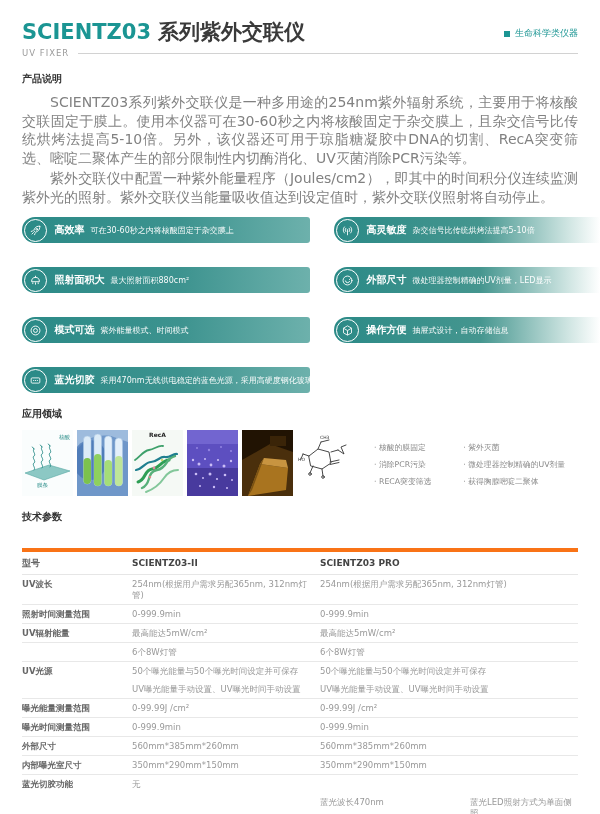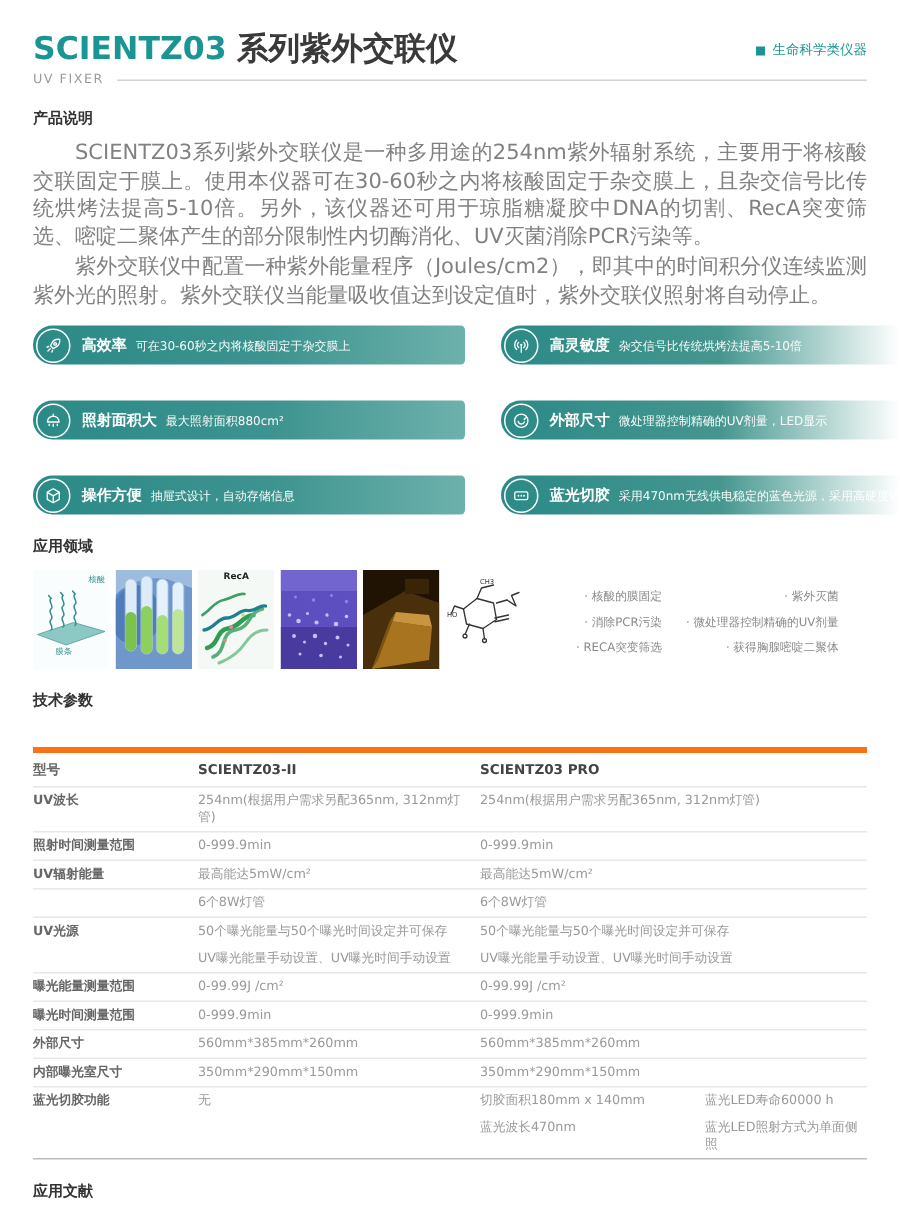--- a/index.html
+++ b/index.html
@@ -36,21 +36,21 @@
 
   
   .app-row{display:flex;align-items:flex-start;margin-top:9px;}
   .app-images{display:flex;gap:4px;flex:none;}
   .app-img{position:relative;width:51px;height:66px;overflow:hidden;background:#fff;}
   .app-img svg{display:block;width:51px;height:66px;}
   .img-label-top,.img-label-bottom{position:absolute;font-size:5.5px;color:#555;line-height:1;}
   .tile-membrane .img-label-top{top:5px;right:3px;color:#2e8f8b;}
   .tile-membrane .img-label-bottom{bottom:8px;left:15px;color:#2e8f8b;}
   .tile-reca .img-label-top{top:2px;left:50%;transform:translateX(-50%);color:#222;font-size:6px;font-weight:700;}
-  .app-bullets{display:flex;gap:16px;margin-left:36px;padding-top:9px;text-align:right;}
+  .app-bullets{display:flex;gap:32px;margin-left:26px;padding-top:9px;}
   .bullet{font-size:7.8px;color:#8a8a8a;line-height:17px;white-space:nowrap;}
   .bullet::before{content:"· ";}
 
   
   .spec-table{margin-top:24px;border-top:4px solid #f97316;border-bottom:1px solid #bdbdbd;}
   .t-head,.t-row{display:grid;grid-template-columns:110px 188px 1fr;align-items:baseline;}
   .t-head{padding:5px 0 4px 0;border-bottom:1px solid #e6e6e6;font-size:9px;font-weight:700;color:#444;}
   .t-row{padding:3.5px 0;border-bottom:1px solid #e8e8e8;font-size:8.5px;line-height:11px;}
   .t-row.no-divider{border-bottom:none;}
   .t-row:last-child{border-bottom:none;}
@@ -134,20 +134,32 @@
             <svg viewBox="0 0 24 24">
               <g fill="none" stroke="#fff" stroke-width="1.7" stroke-linecap="round">
                 <circle cx="12" cy="12" r="8.2"></circle>
                 <path d="M8.2 12.8a4 4 0 007.6.8"></path>
                 <path d="M15.6 10.4l1.6-1.8"></path>
               </g>
             </svg>
           </span>
         <b class="feature-label">外部尺寸</b>
         <span class="feature-desc">微处理器控制精确的UV剂量，LED显示</span>
+      </div>
+        <div class="feature-bar">
+        <span class="feature-icon-wrap">
+            <svg viewBox="0 0 24 24">
+              <g fill="none" stroke="#fff" stroke-width="1.7">
+                <circle cx="12" cy="12" r="8.2"></circle>
+                <circle cx="12" cy="12" r="3.6"></circle>
+              </g>
+            </svg>
+          </span>
+        <b class="feature-label">模式可选</b>
+        <span class="feature-desc">紫外能量模式、时间模式</span>
       </div>
         <div class="feature-bar">
         <span class="feature-icon-wrap">
             <svg viewBox="0 0 24 24">
               <g fill="none" stroke="#fff" stroke-width="1.6" stroke-linejoin="round">
                 <path d="M12 3.4l7.4 4.2v8.8L12 20.6l-7.4-4.2V7.6z"></path>
                 <path d="M12 12.2v8.2M12 12.2L4.8 7.8M12 12.2l7.2-4.4"></path>
               </g>
             </svg>
           </span>
@@ -394,24 +406,20 @@
           <div class="t-label">内部曝光室尺寸</div>
           <div class="t-v1">350mm*290mm*150mm</div>
           <div class="t-v23">
             <span class="t-v2">350mm*290mm*150mm</span>
             <span class="t-v3"></span>
           </div>
         </div>
           <div class="t-row no-divider split">
           <div class="t-label">蓝光切胶功能</div>
           <div class="t-v1">无</div>
-          <div class="t-v23">
-            <span class="t-v2">切胶面积180mm x 140mm</span>
-            <span class="t-v3">蓝光LED寿命60000 h</span>
-          </div>
         </div>
           <div class="t-row no-divider split">
           <div class="t-label"></div>
           <div class="t-v1"></div>
           <div class="t-v23">
             <span class="t-v2">蓝光波长470nm</span>
             <span class="t-v3">蓝光LED照射方式为单面侧照</span>
           </div>
         </div>
         </div>

